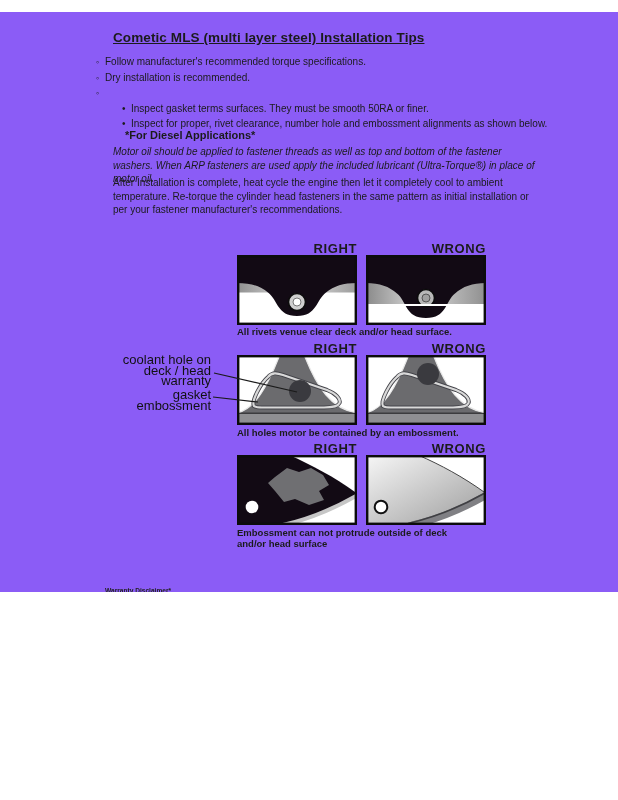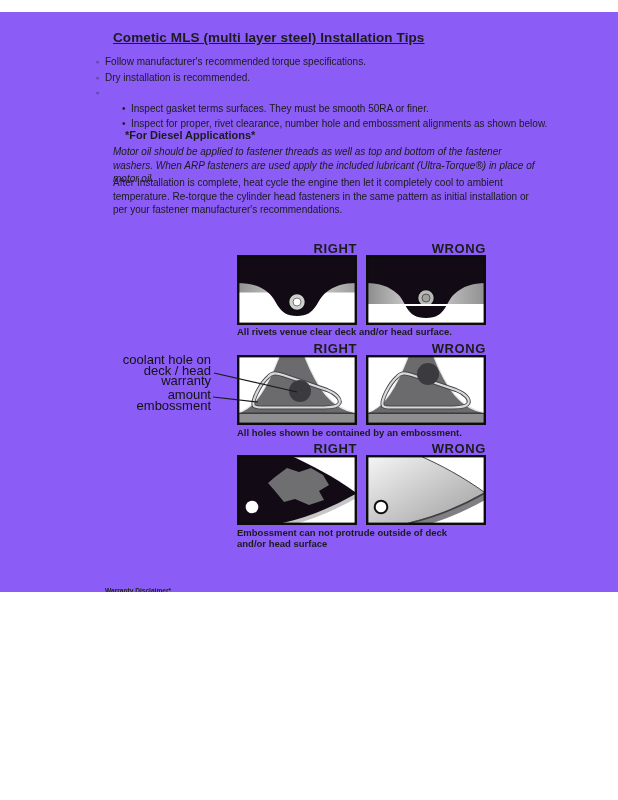--- a/index.html
+++ b/index.html
@@ -113,21 +113,21 @@
 
   <div class="abs caption cap1">All rivets venue clear deck and/or head surface.</div>
 
   <div class="abs fig-label col-l lab2">RIGHT</div>
   <div class="abs fig-label col-r lab2">WRONG</div>
 
   <div class="abs side-label sl-coolant">
     <span style="display:block">coolant hole on</span>
     <span style="display:block">deck / head warranty</span>
   </div>
-  <div class="abs side-label sl-emboss">amount embossment</div>
+  <div class="abs side-label sl-emboss">gasket embossment</div>
 
   <svg class="panel col-l box2" viewBox="0 0 120 70">
     <rect x="0" y="0" width="120" height="70" fill="#ffffff"></rect>
     <path d="M0,58 C18,54 30,32 42,2 L42,0 L68,0 L68,2 C80,32 94,54 120,58 L120,70 L0,70 Z" fill="#6b6b6e"></path>
     <rect x="0" y="59" width="120" height="11" fill="#8f8f92"></rect>
     <line x1="0" y1="58.2" x2="120" y2="58.2" stroke="#3c3c3e" stroke-width="1.4"></line>
     <path d="M0,58 C18,54 30,32 42,2" fill="none" stroke="#e8e8e8" stroke-width="1.2"></path>
     <path d="M68,2 C80,32 94,54 120,58" fill="none" stroke="#e8e8e8" stroke-width="1.2"></path>
     <path d="M17,51 C14,46 24,28 31,22 C35,17 40,18 46,20 L90,35 C99,38.5 104,44 102.5,48 C101,51.5 95,52.5 87,52.5 L25,52.5 C19,52.5 18.5,52 17,51 Z" fill="none" stroke="#44444a" stroke-width="4"></path>
     <path d="M17,51 C14,46 24,28 31,22 C35,17 40,18 46,20 L90,35 C99,38.5 104,44 102.5,48 C101,51.5 95,52.5 87,52.5 L25,52.5 C19,52.5 18.5,52 17,51 Z" fill="none" stroke="#d9d9d9" stroke-width="2.2"></path>
@@ -146,21 +146,21 @@
     <path d="M17,51 C14,46 24,28 31,22 C35,17 40,18 46,20 L90,35 C99,38.5 104,44 102.5,48 C101,51.5 95,52.5 87,52.5 L25,52.5 C19,52.5 18.5,52 17,51 Z" fill="none" stroke="#d9d9d9" stroke-width="2.2"></path>
     <circle cx="62" cy="19" r="11" fill="#3a3a3f"></circle>
     <rect x="1.2" y="1.2" width="117.6" height="67.6" fill="none" stroke="#0c0c0c" stroke-width="2.4"></rect>
   </svg>
 
   <svg class="abs pointer-lines" viewBox="0 0 100 60">
     <line x1="9" y1="21" x2="92" y2="40" stroke="#1a1a1a" stroke-width="1.2"></line>
     <line x1="8" y1="45" x2="53" y2="50" stroke="#1a1a1a" stroke-width="1.2"></line>
   </svg>
 
-  <div class="abs caption cap2">All holes shown be contained by an embossment.</div>
+  <div class="abs caption cap2">All holes motor be contained by an embossment.</div>
 
   <div class="abs fig-label col-l lab3">RIGHT</div>
   <div class="abs fig-label col-r lab3">WRONG</div>
 
   <svg class="panel col-l box3" viewBox="0 0 120 70">
     <rect x="0" y="0" width="120" height="70" fill="#ffffff"></rect>
     <path d="M0,0 L52,0 C75,10 97,22 118,37 L120,38.5 L120,40.5 C98,53 73,64 46,70 L0,70 Z" fill="#120a14"></path>
     <path d="M46,70 C73,64 98,53 120,40.5" fill="none" stroke="#c6c6c6" stroke-width="4"></path>
     <path d="M38,22 L50,13 L62,17 L74,13 L86,20 L92,30 L82,36 L87,45 L72,50 L58,44 L47,47 L38,36 L31,28 Z" fill="#6f6f72"></path>
     <circle cx="15" cy="52" r="6.3" fill="#ffffff"></circle>

